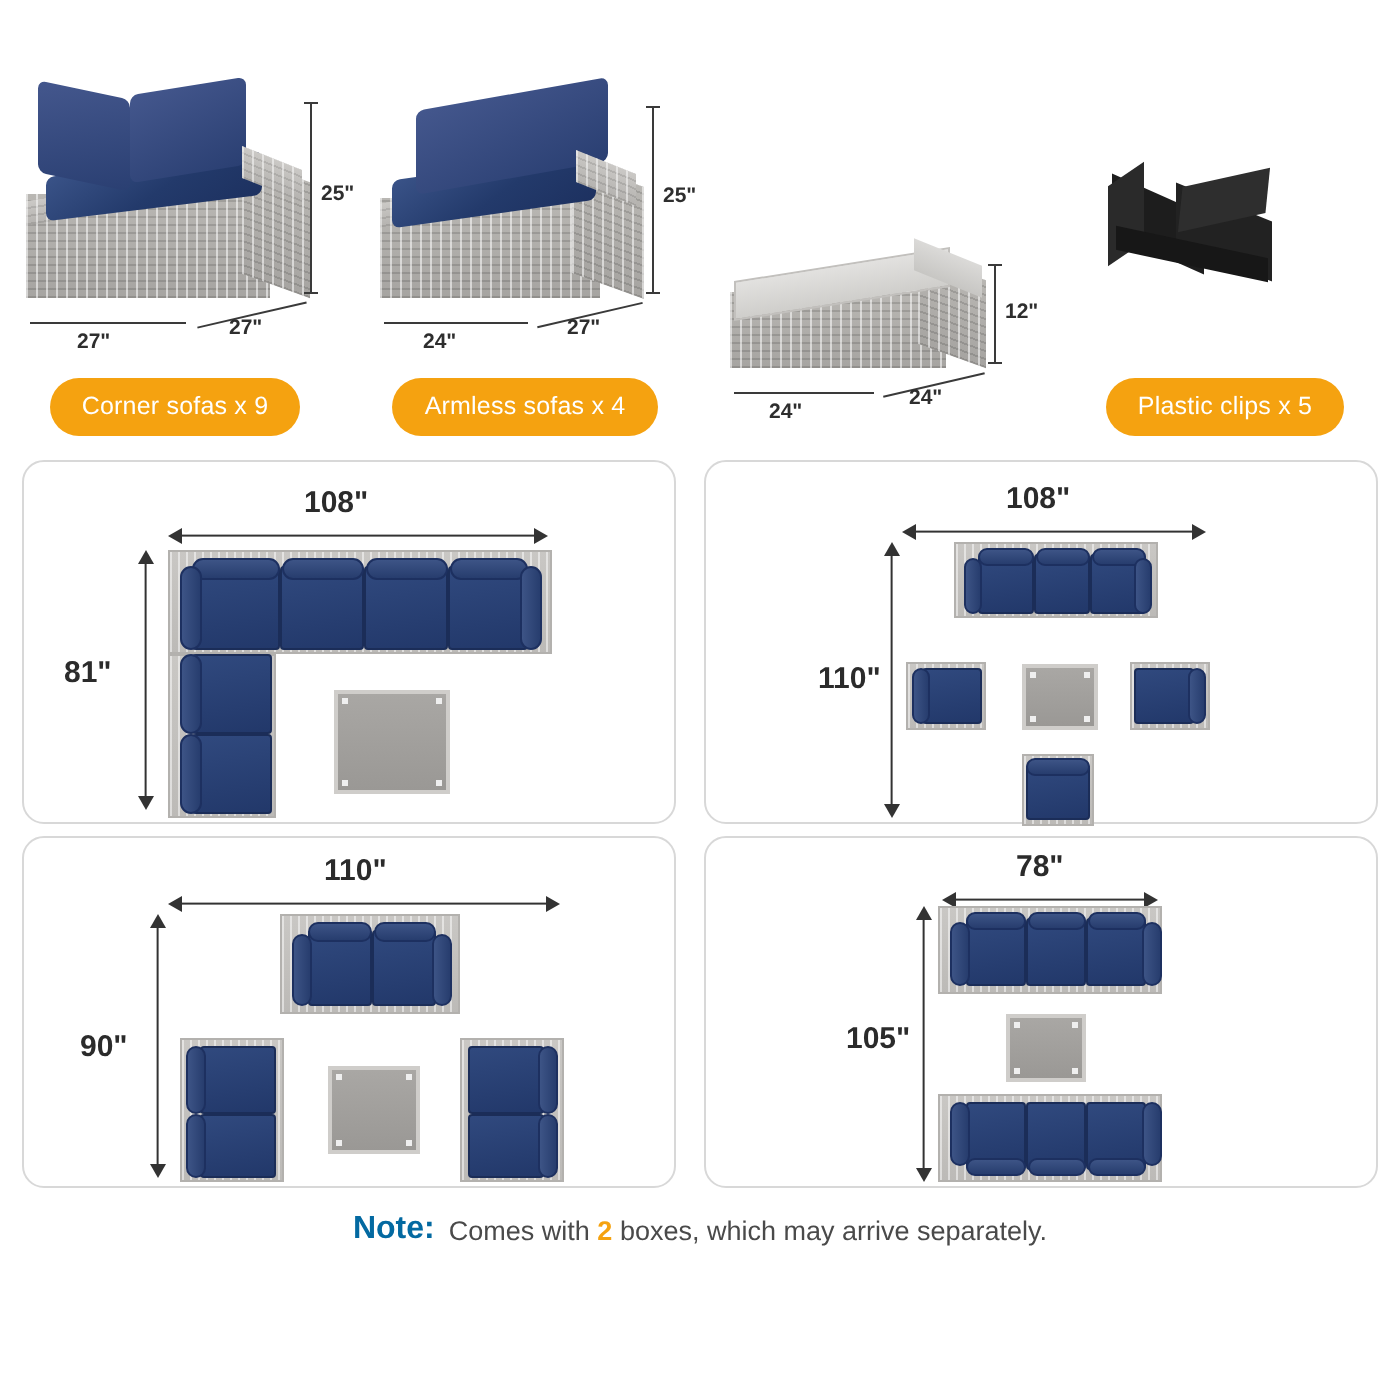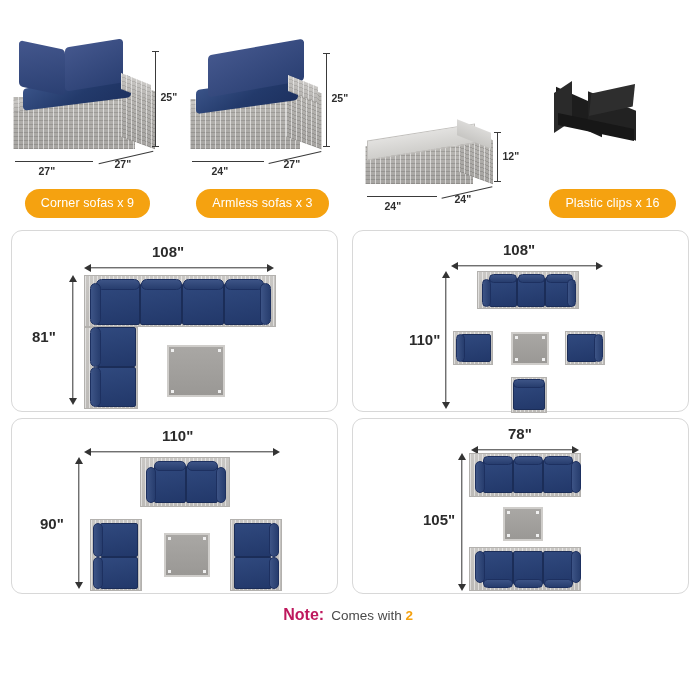--- a/index.html
+++ b/index.html
@@ -85,21 +85,21 @@
   .tv-table i {
     position:absolute; width:3px; height:3px; background:#efefef; display:block;
   }
 
   
   .note {
     position:absolute; top:600px; left:0; width:700px; height:30px;
     display:flex; align-items:center; justify-content:center;
     font-size:13.5px; color:#4a4a4a;
   }
-  .note b.kw { color:#be185d; font-size:16px; font-weight:bold; margin-right:7px; }
+  .note b.kw { color:#0369a1; font-size:16px; font-weight:bold; margin-right:7px; }
   .note .hl2 { color:#F5A210; font-weight:bold; }
 
   
   .banner {
     position:absolute; left:0; top:637px; width:700px; height:56px;
     background:#2B6AAE; color:#fff;
     display:flex; align-items:center; justify-content:center;
     font-size:25px; letter-spacing:.2px;
   }
 </style>
@@ -148,21 +148,21 @@
         <div class="dim-line" style="left:148px;top:18px;width:1.2px;height:94px;"></div>
         <div class="dim-line" style="left:145px;top:18px;width:7px;height:1.2px;"></div>
         <div class="dim-line" style="left:145px;top:111px;width:7px;height:1.2px;"></div>
         <div class="dim-label" style="left:154px;top:57px;">25"</div>
 
         <div class="dim-line" style="left:14px;top:126px;width:72px;height:1.2px;"></div>
         <div class="dim-label" style="left:34px;top:130px;">24"</div>
         <div class="dim-line" style="left:90px;top:122px;width:54px;height:1.2px;transform:rotate(-13deg);"></div>
         <div class="dim-label" style="left:106px;top:123px;">27"</div>
       </div>
-      <div class="pill">Armless sofas x 3</div>
+      <div class="pill">Armless sofas x 4</div>
     </div>
 
     <div class="product-cell">
       <div class="product-art">
         <div class="wicker" style="position:absolute;left:12px;top:76px;width:108px;height:38px;"></div>
         <div class="wicker" style="position:absolute;left:106px;top:64px;width:34px;height:44px;transform:skewY(20deg);"></div>
         <div style="position:absolute;left:14px;top:62px;width:106px;height:18px;transform:skewY(-9deg);background:linear-gradient(180deg,#e2e1df,#cfcecb);border:1px solid #c2c0bd;"></div>
         <div style="position:absolute;left:104px;top:56px;width:34px;height:16px;transform:skewY(22deg);background:linear-gradient(180deg,#dbdad8,#c7c6c3);"></div>
 
         <div class="dim-line" style="left:144px;top:62px;width:1.2px;height:50px;"></div>
@@ -178,21 +178,21 @@
     </div>
 
     <div class="product-cell">
       <div class="product-art">
         <div style="position:absolute;left:28px;top:62px;width:46px;height:30px;background:#1d1d1d;transform:skewY(24deg);"></div>
         <div style="position:absolute;left:26px;top:52px;width:18px;height:40px;background:#2a2a2a;transform:skewY(-34deg);"></div>
         <div style="position:absolute;left:60px;top:66px;width:48px;height:30px;background:#222;transform:skewY(22deg);"></div>
         <div style="position:absolute;left:62px;top:54px;width:44px;height:22px;background:#2e2e2e;transform:skewY(-18deg) rotate(6deg);"></div>
         <div style="position:absolute;left:30px;top:86px;width:76px;height:12px;background:#171717;transform:skewY(12deg);"></div>
       </div>
-      <div class="pill">Plastic clips x 16</div>
+      <div class="pill">Plastic clips x 5</div>
     </div>
   </div>
 
   <div class="panels">
 
     <div class="panel" style="left:11px; top:4px; width:327px; height:182px;">
       <div class="panel-stage">
         <div class="meas-label" style="left:140px; top:12px;">108"</div>
         <div class="arrow-h" style="left:72px; top:32px; width:190px; height:10px;">
           <span class="hl"></span>
@@ -368,16 +368,17 @@
             <i style="right:2px;bottom:2px;"></i>
         </div>
       </div>
     </div>
   </div>
 
   <div class="note">
     <b class="kw">Note:</b>
     <span>Comes with</span>&nbsp;
     <span class="hl2">2</span>&nbsp;
+    <span>boxes, which may arrive separately.</span>
   </div>
 
 
 </div>
 
 </body></html>

